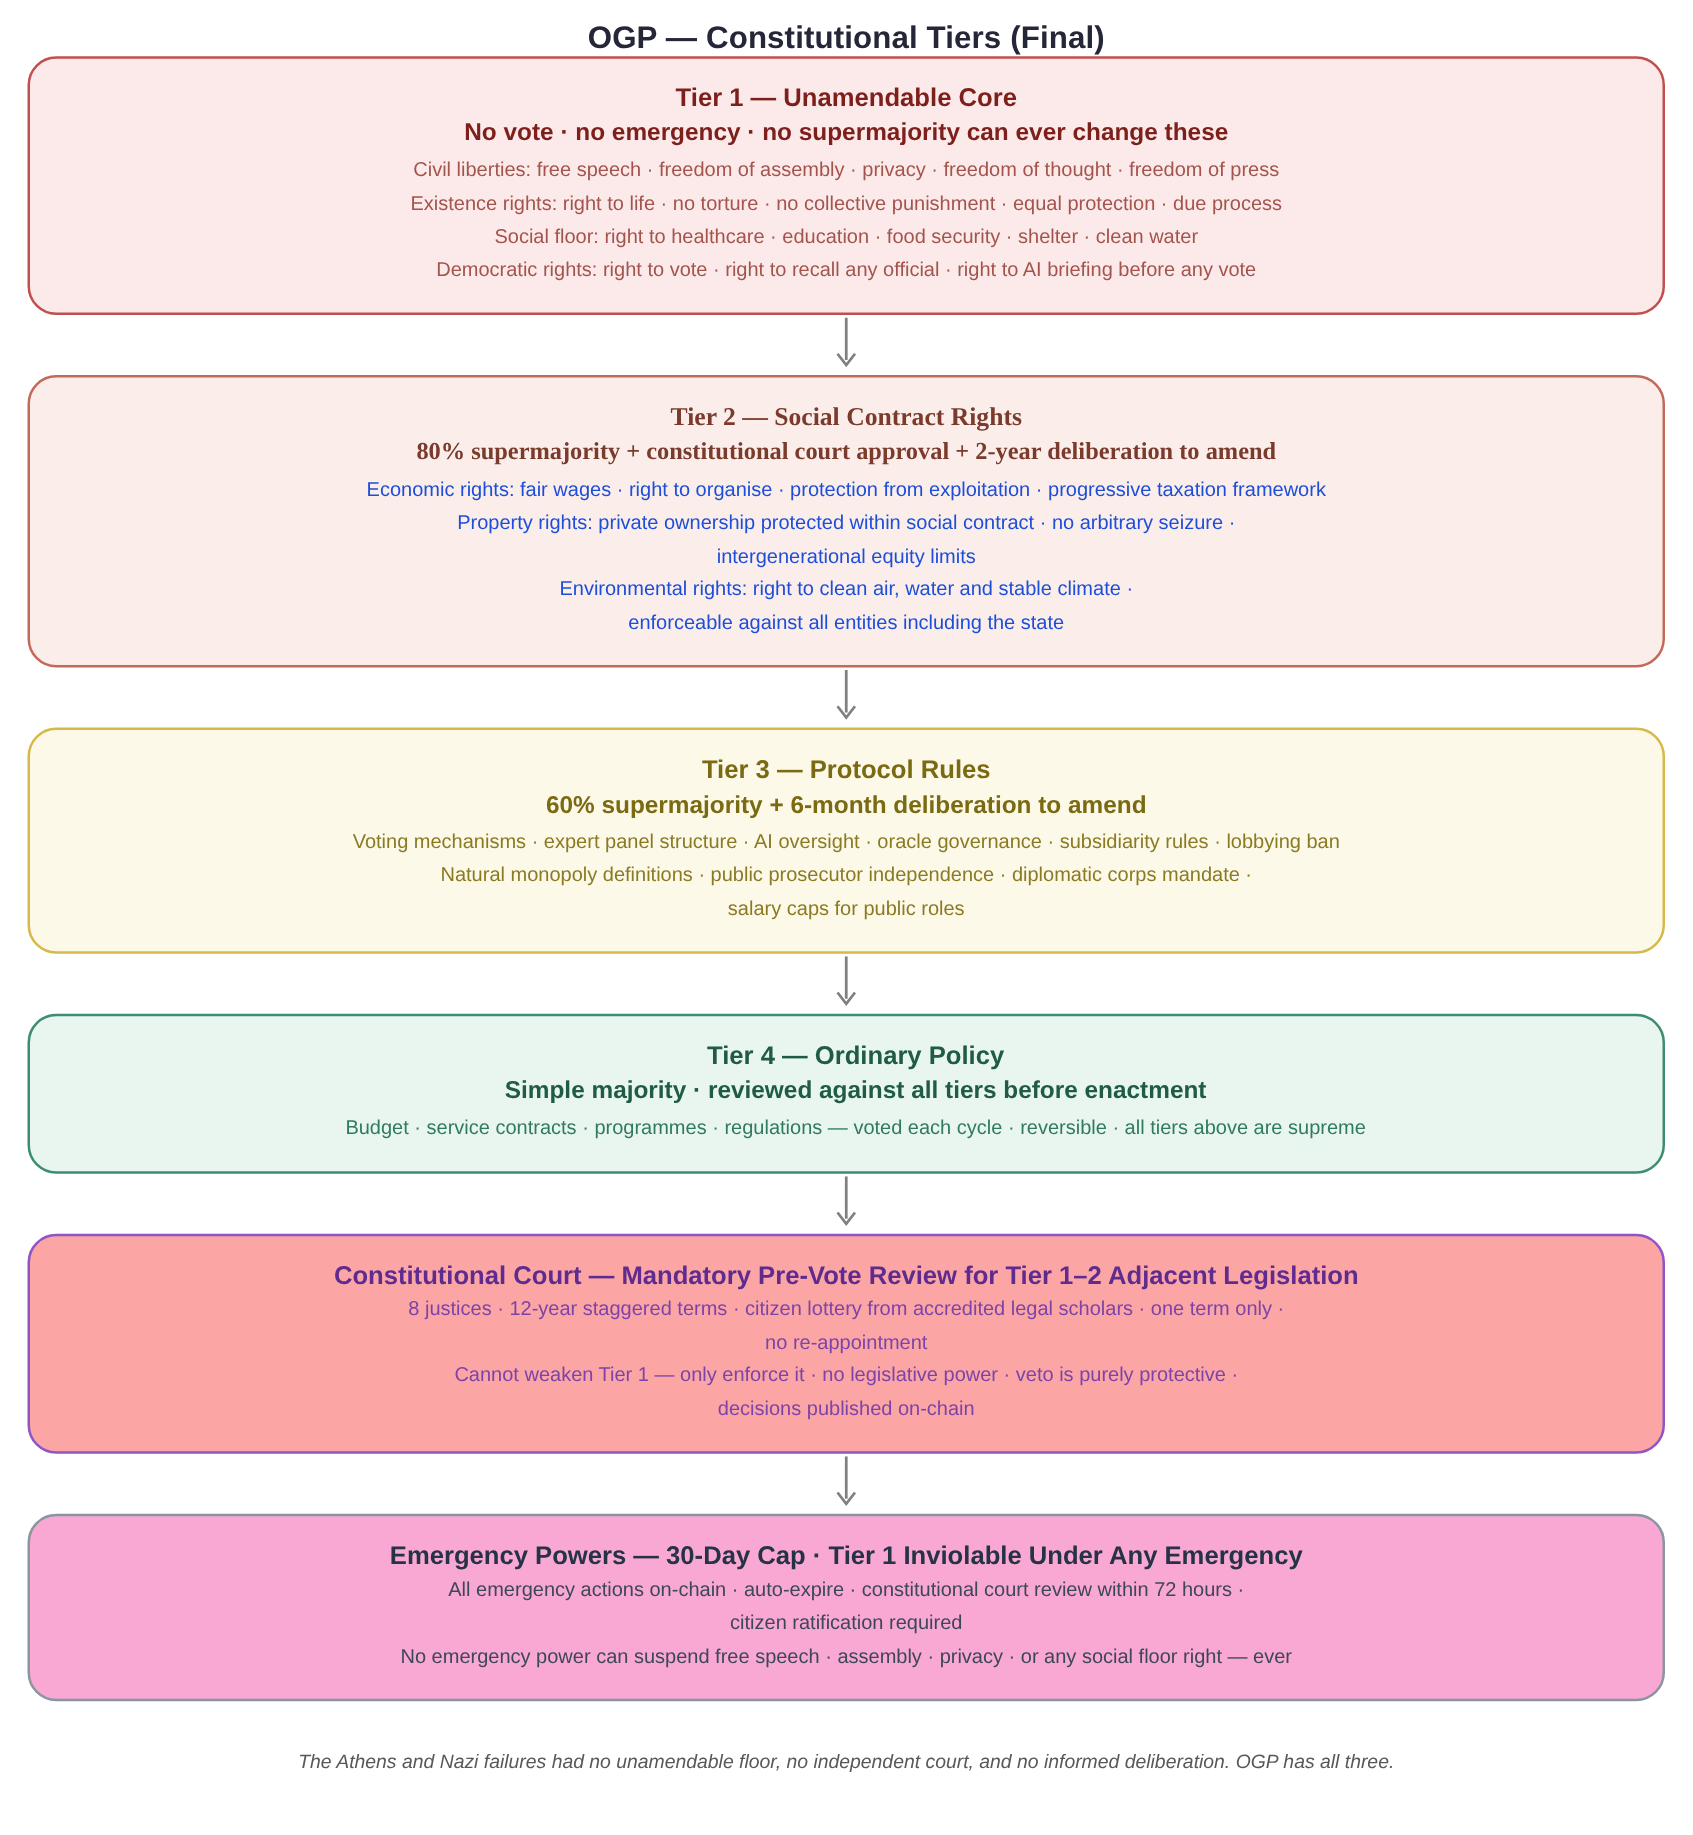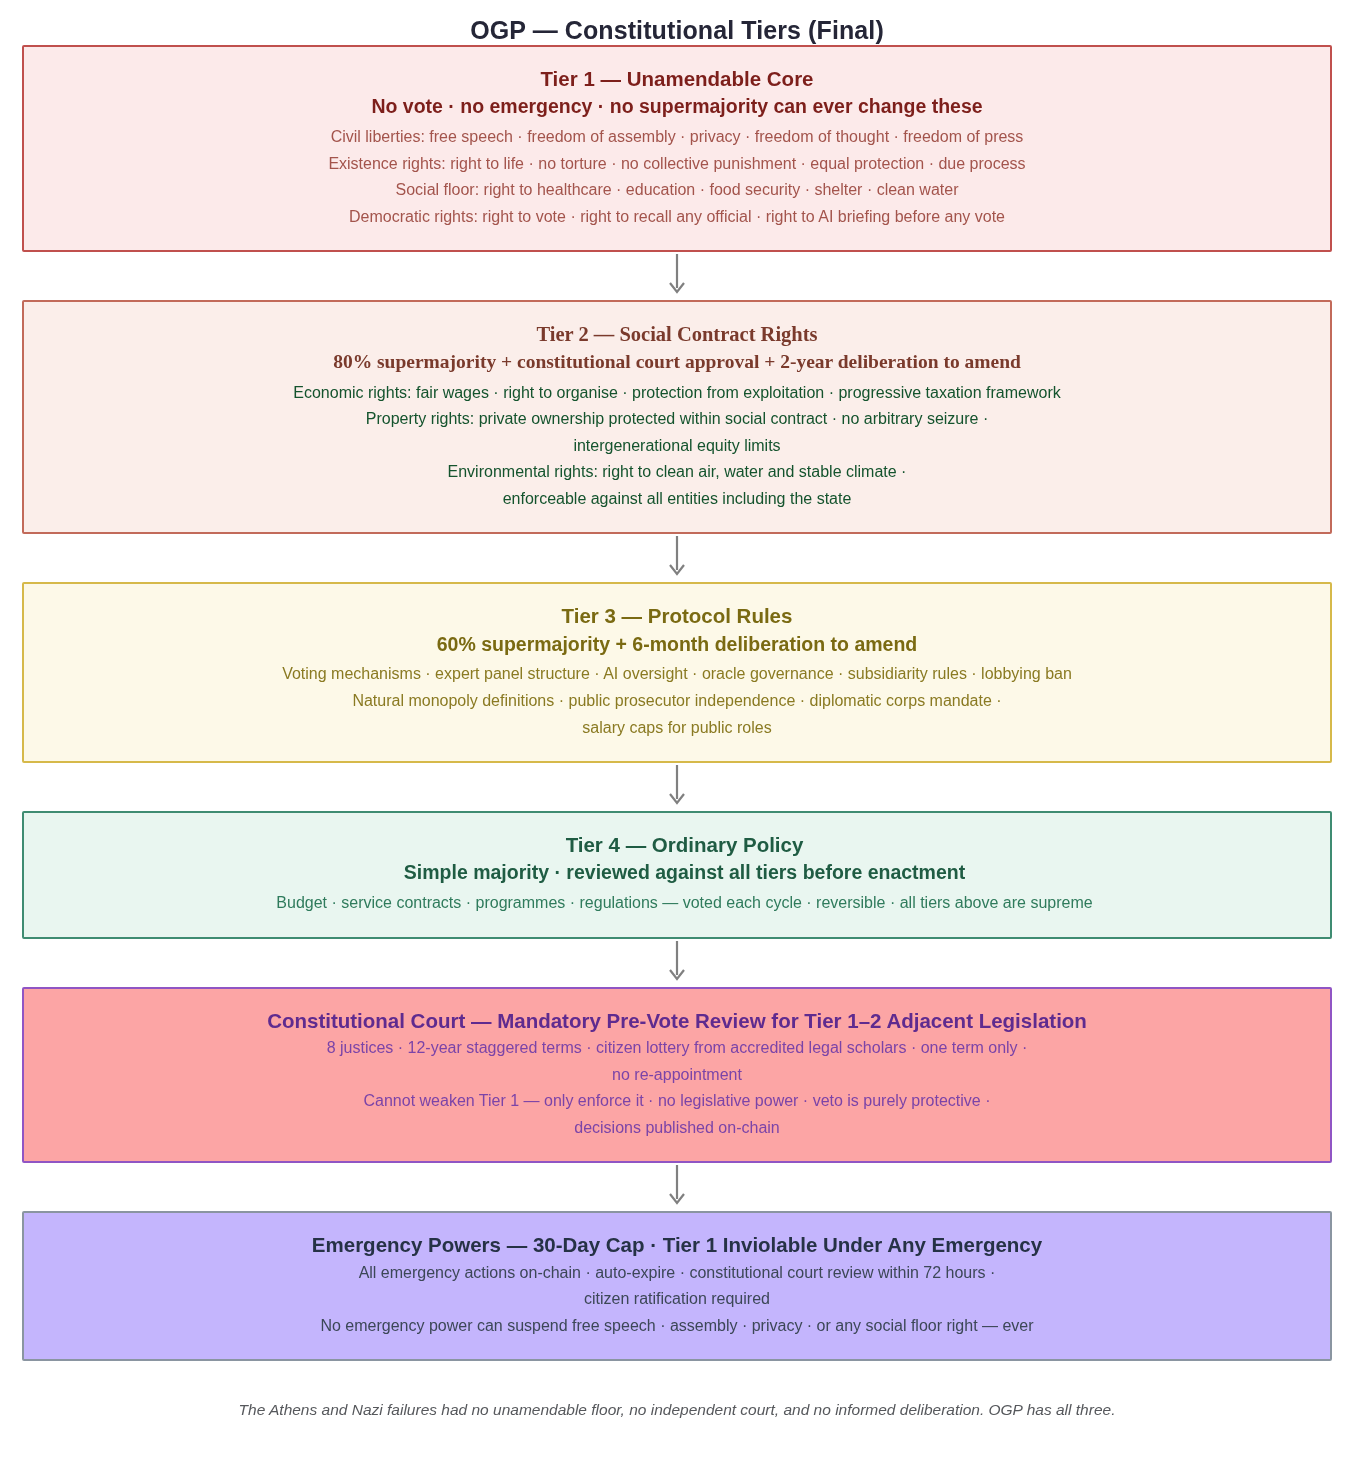--- a/index.html
+++ b/index.html
@@ -27,21 +27,21 @@
     color: #252637;
     padding-top: 16px;
     letter-spacing: 0.1px;
   }
   .flow {
     display: flex;
     flex-direction: column;
     align-items: stretch;
   }
   .tier-box {
-    border-radius: 2px;
+    border-radius: 23px;
     border-style: solid;
     border-width: 2px;
     padding: 18px 26px 20px 26px;
     text-align: center;
   }
   .tier-title {
     font-size: 20.5px;
     font-weight: bold;
     line-height: 1.38;
     margin: 0;
@@ -67,35 +67,35 @@
   }
   .connector svg { display: block; }
 
   
   .tier1 { background: #fceaea; border-color: #c0504d; }
   .tier1 .tier-title, .tier1 .tier-rule { color: #7d1f1b; }
   .tier1 .tier-line { color: #a3544c; }
 
   .tier2 { background: #fbeeea; border-color: #c26a5a; }
   .tier2 .tier-title, .tier2 .tier-rule { color: #7a3a2c; font-family: Liberation Serif, serif; }
-  .tier2 .tier-line { color: #14532d; }
+  .tier2 .tier-line { color: #1d4ed8; }
 
   .tier3 { background: #fdf9e8; border-color: #d6b94a; }
   .tier3 .tier-title, .tier3 .tier-rule { color: #7a6a12; }
   .tier3 .tier-line { color: #8a7a22; }
 
   .tier4 { background: #e9f6f0; border-color: #3f8c72; padding-left: 41px; }
   .tier4 .tier-title, .tier4 .tier-rule { color: #1f5c43; }
   .tier4 .tier-line { color: #2f7b5c; }
 
   .court { background: #fca5a5; border-color: #9055c4; }
   .court .tier-title, .court .tier-rule { color: #5f2b8f; }
   .court .tier-line { color: #7b44a8; }
 
-  .emergency { background: #c4b5fd; border-color: #8a95a1; }
+  .emergency { background: #f9a8d4; border-color: #8a95a1; }
   .emergency .tier-title, .emergency .tier-rule { color: #263246; }
   .emergency .tier-line { color: #3c4757; }
 
   .footnote {
     text-align: center;
     font-style: italic;
     font-size: 15.5px;
     color: #56585c;
     padding-top: 40px;
     padding-bottom: 18px;

